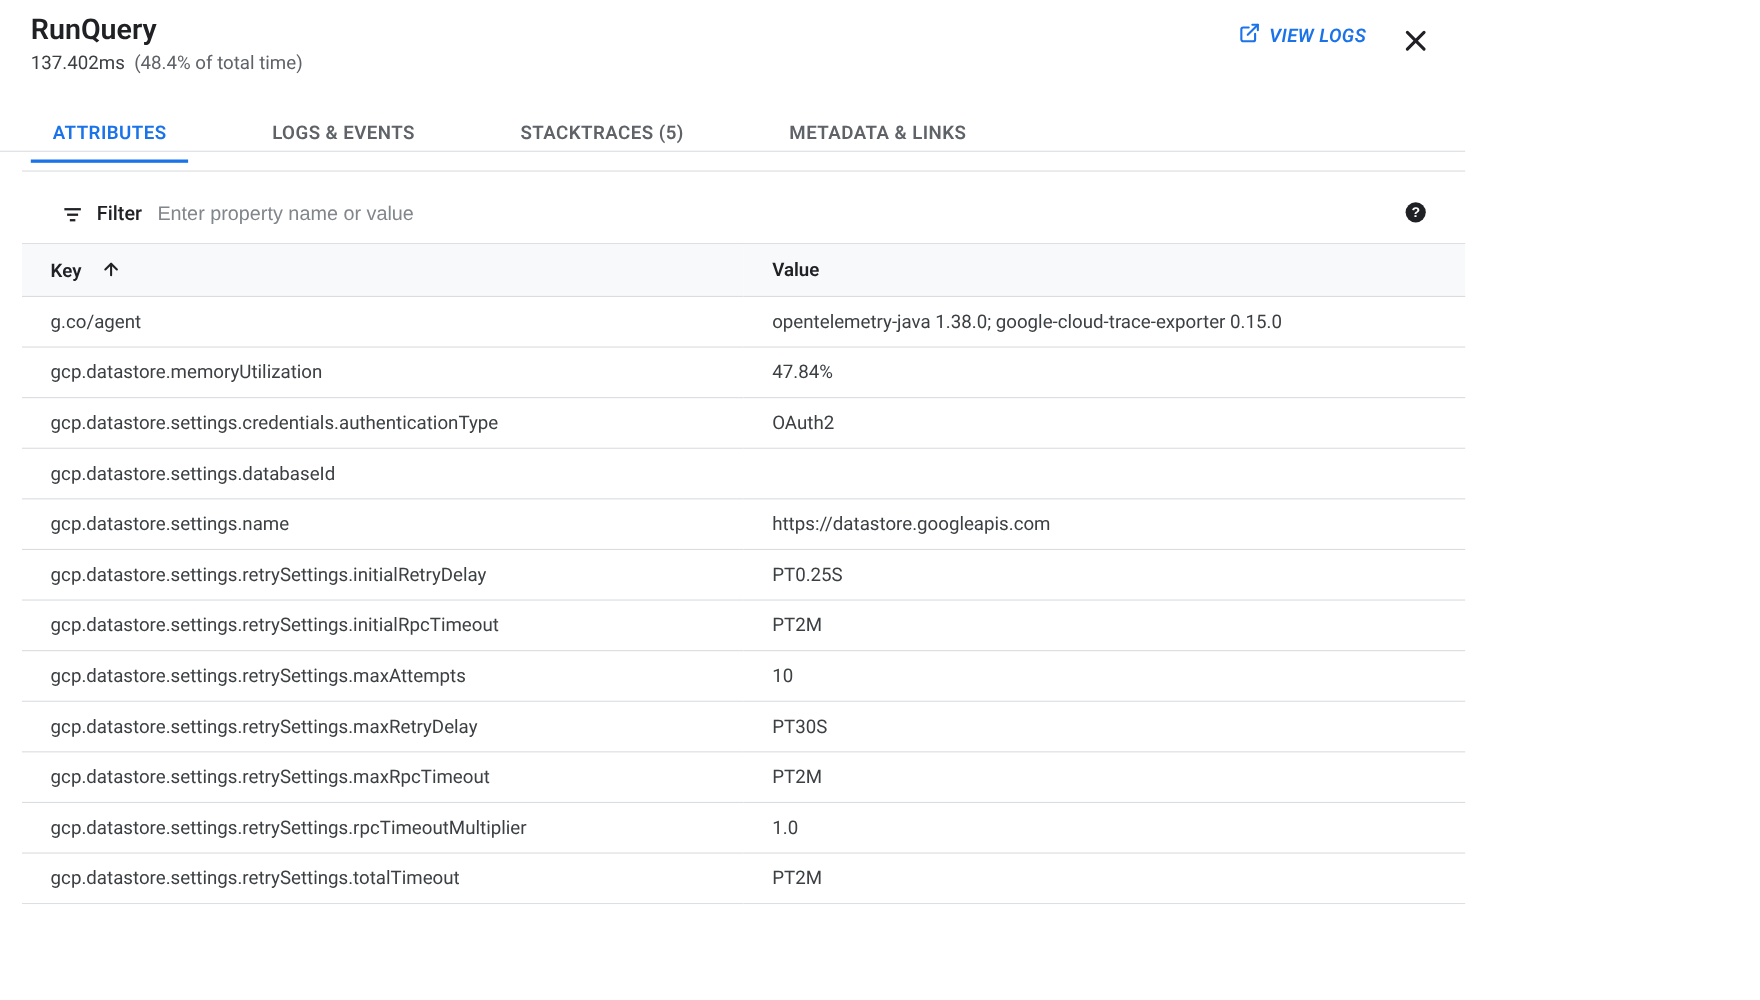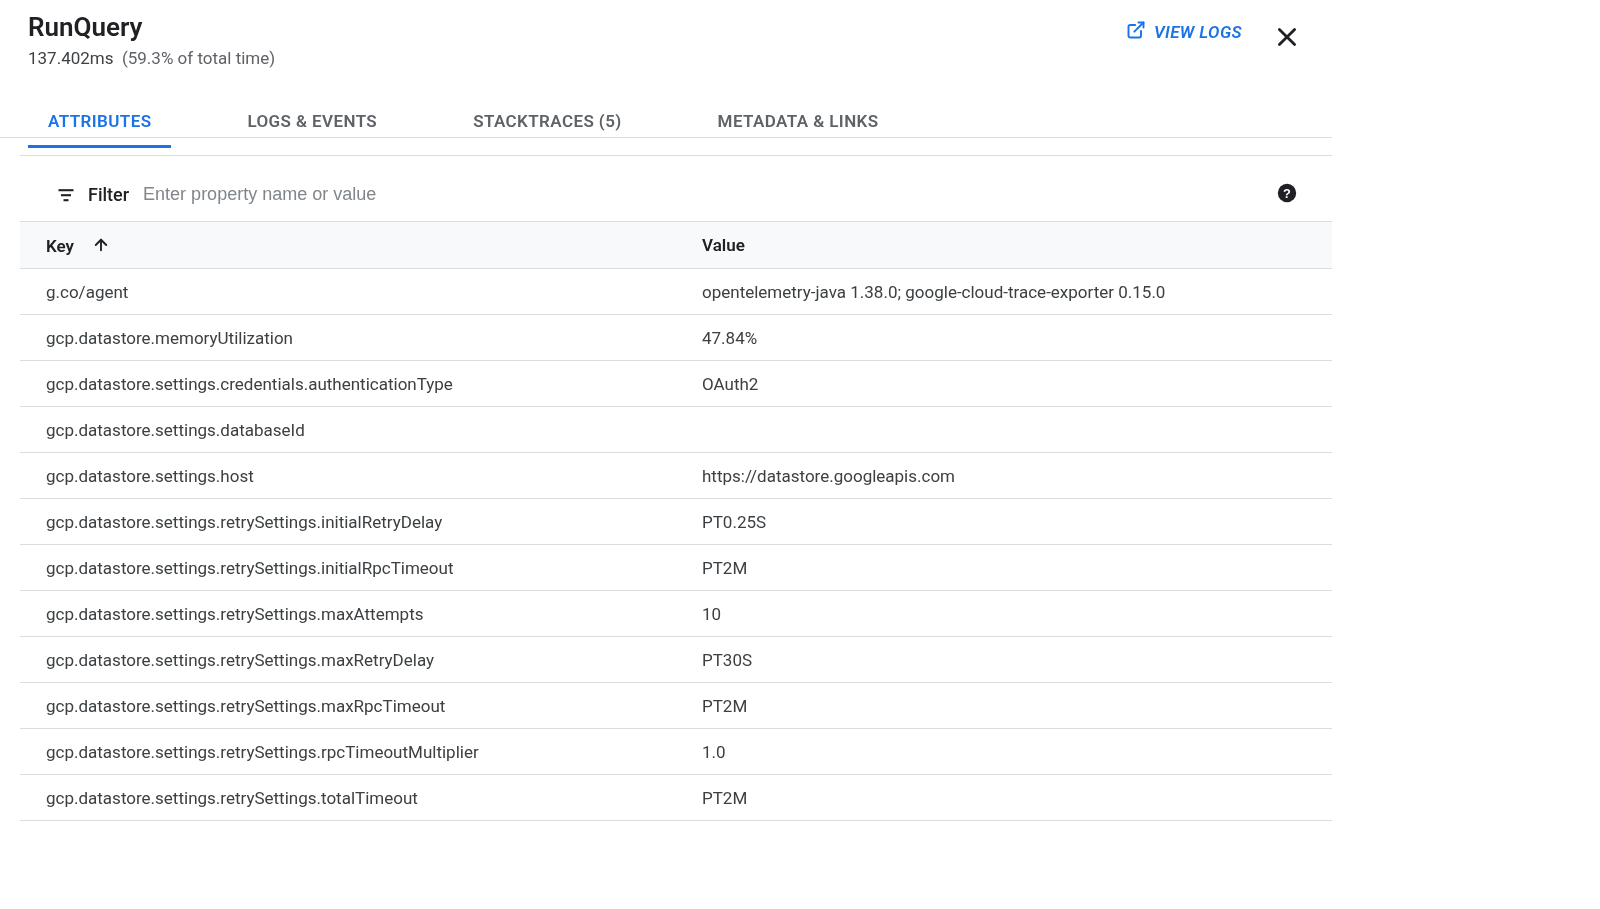--- a/index.html
+++ b/index.html
@@ -125,21 +125,21 @@
 </head>
 <body>
 
 <div class="panel">
 
   <div class="topbar">
     <div class="titleblock">
       <h1 class="title">RunQuery</h1>
       <div class="timing">
         <span>137.402ms</span>
-        &nbsp;<span class="pct">(59.3% of total time)</span>
+        &nbsp;<span class="pct">(48.4% of total time)</span>
       </div>
     </div>
     <div class="top-actions">
       <a href="#" class="viewlogs">
         <span class="icon">
           <svg width="20" height="20" viewBox="0 0 24 24" fill="none" stroke="#1a73e8" stroke-width="2.3" stroke-linecap="round" stroke-linejoin="round">
             <path d="M18 13v6a2 2 0 0 1-2 2H5a2 2 0 0 1-2-2V8a2 2 0 0 1 2-2h6"></path>
             <polyline points="15 3 21 3 21 9"></polyline>
             <line x1="10" y1="14" x2="21" y2="3"></line>
           </svg>
@@ -215,21 +215,21 @@
           </tr>
           <tr>
             <td>gcp.datastore.settings.credentials.authenticationType</td>
             <td>OAuth2</td>
           </tr>
           <tr>
             <td>gcp.datastore.settings.databaseId</td>
             <td></td>
           </tr>
           <tr>
-            <td>gcp.datastore.settings.host</td>
+            <td>gcp.datastore.settings.name</td>
             <td>https://datastore.googleapis.com</td>
           </tr>
           <tr>
             <td>gcp.datastore.settings.retrySettings.initialRetryDelay</td>
             <td>PT0.25S</td>
           </tr>
           <tr>
             <td>gcp.datastore.settings.retrySettings.initialRpcTimeout</td>
             <td>PT2M</td>
           </tr>

